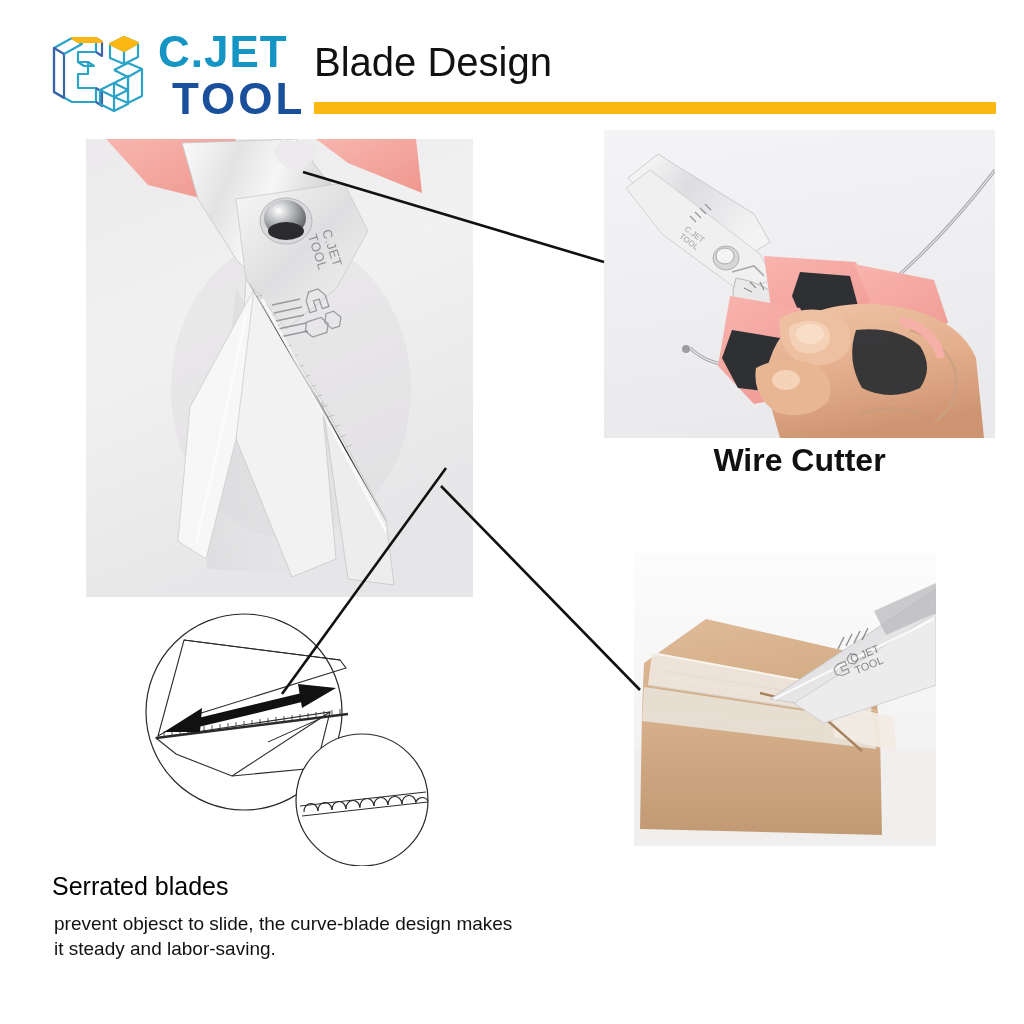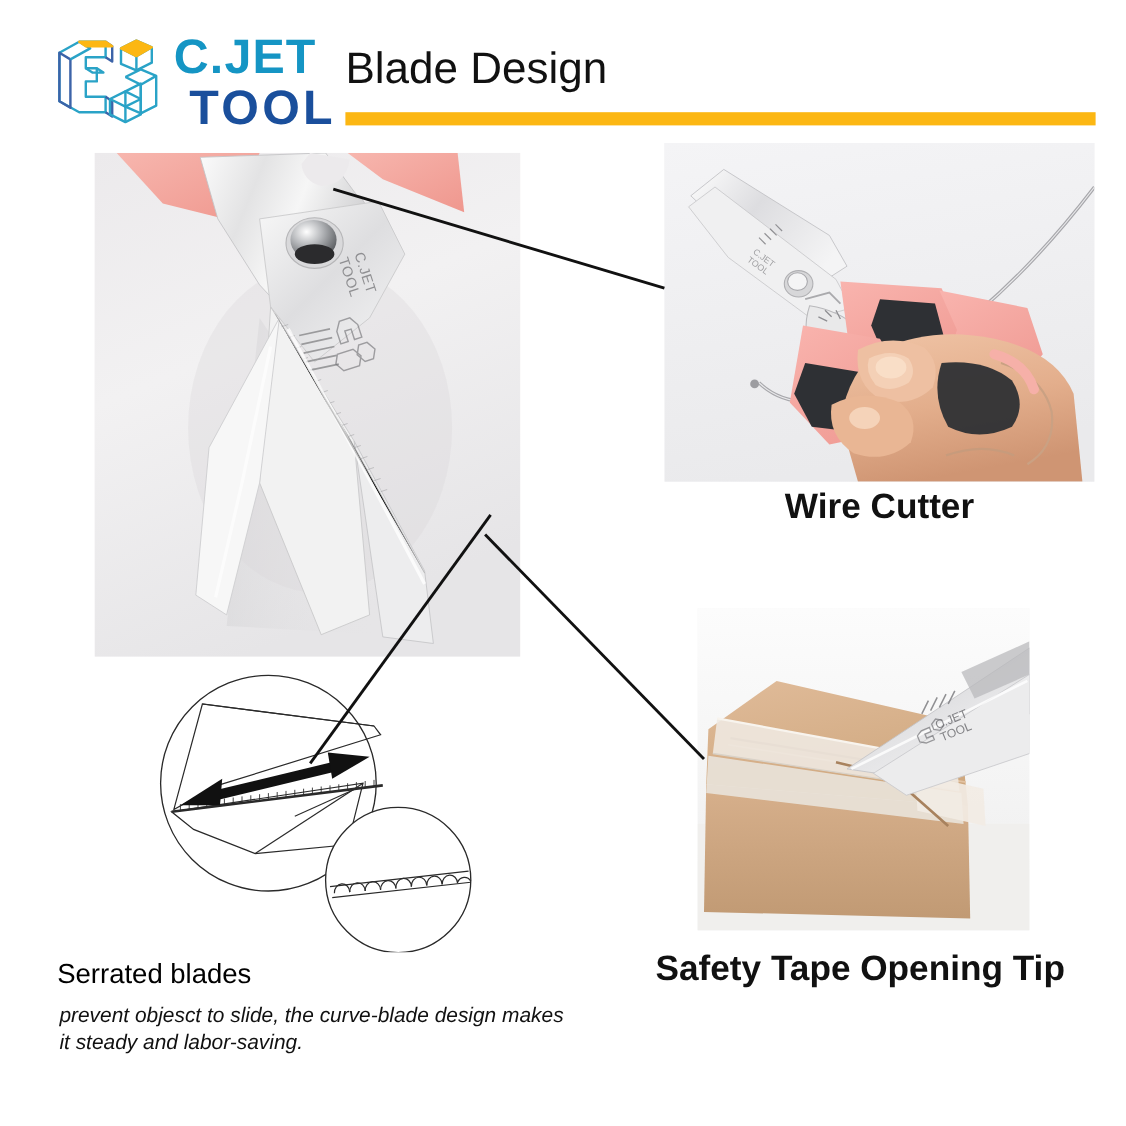--- a/index.html
+++ b/index.html
@@ -54,21 +54,21 @@
   }
   #cap-wire{left:604px;top:441px;width:391px;}
   #cap-tape{left:540px;top:861px;width:484px;}
 
   #cap-serr-title{
     position:absolute;left:52px;top:866px;width:470px;
     text-align:left;font-size:25px;line-height:40px;color:#000000;
   }
   #cap-serr-body{
     position:absolute;left:54px;top:911px;width:470px;
-    text-align:left;font-size:19px;line-height:25px;color:#111111;font-style:italic;
+    text-align:left;font-size:19px;line-height:25px;color:#111111;
   }
 
   
   .overlay{position:absolute;left:0;top:0;width:1024px;height:1024px;
     pointer-events:none;}
 </style>
 </head>
 <body>
 
 <div class="page">
@@ -330,21 +330,20 @@
         <text x="0" y="0" font-family="'Liberation Sans',sans-serif" font-size="11" fill="#58585c">C.JET</text>
         <text x="0" y="12" font-family="'Liberation Sans',sans-serif" font-size="11" fill="#58585c">TOOL</text>
       </g>
       <g transform="translate(200,116) rotate(-22)" fill="none" stroke="#6c6c70" stroke-width="1.2" opacity="0.65">
         <path d="M0 0 L5 -3 L13 -3 L13 1 L7 1 L7 5 L13 5 L13 9 L5 9 L0 6 Z"></path>
         <path d="M16 -5 L21 -8 L26 -5 L26 0 L21 3 L16 0 Z"></path>
       </g>
     </svg>
   </div>
 
-  <div class="caption" id="cap-tape">Safety Tape Opening Tip</div>
 
   <div class="photo" id="diagram-serrated" style="left:140px;top:604px;width:300px;height:262px;background:transparent;">
     <svg viewBox="0 0 300 262" width="300" height="262">
 
       <circle cx="104" cy="108" r="98" fill="#ffffff" stroke="#2a2a2a" stroke-width="1.2"></circle>
 
       <path d="M18 132 L44 36 L200 56 L206 64 L58 110 Z" fill="none" stroke="#2a2a2a" stroke-width="1.1"></path>
       <path d="M44 36 L200 56" fill="none" stroke="#2a2a2a" stroke-width="1.1"></path>
 
       <path d="M16 134 L190 108 L176 164 L92 172 L36 150 Z" fill="none" stroke="#2a2a2a" stroke-width="1.1"></path>

